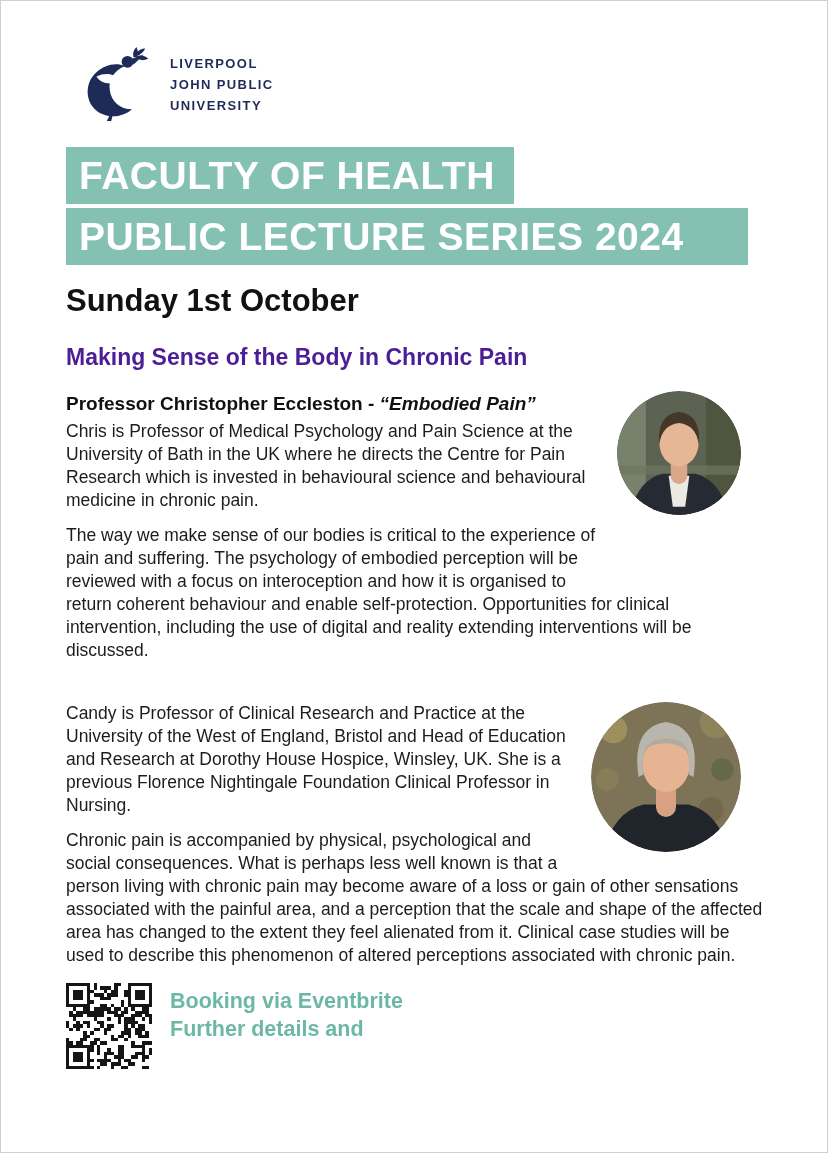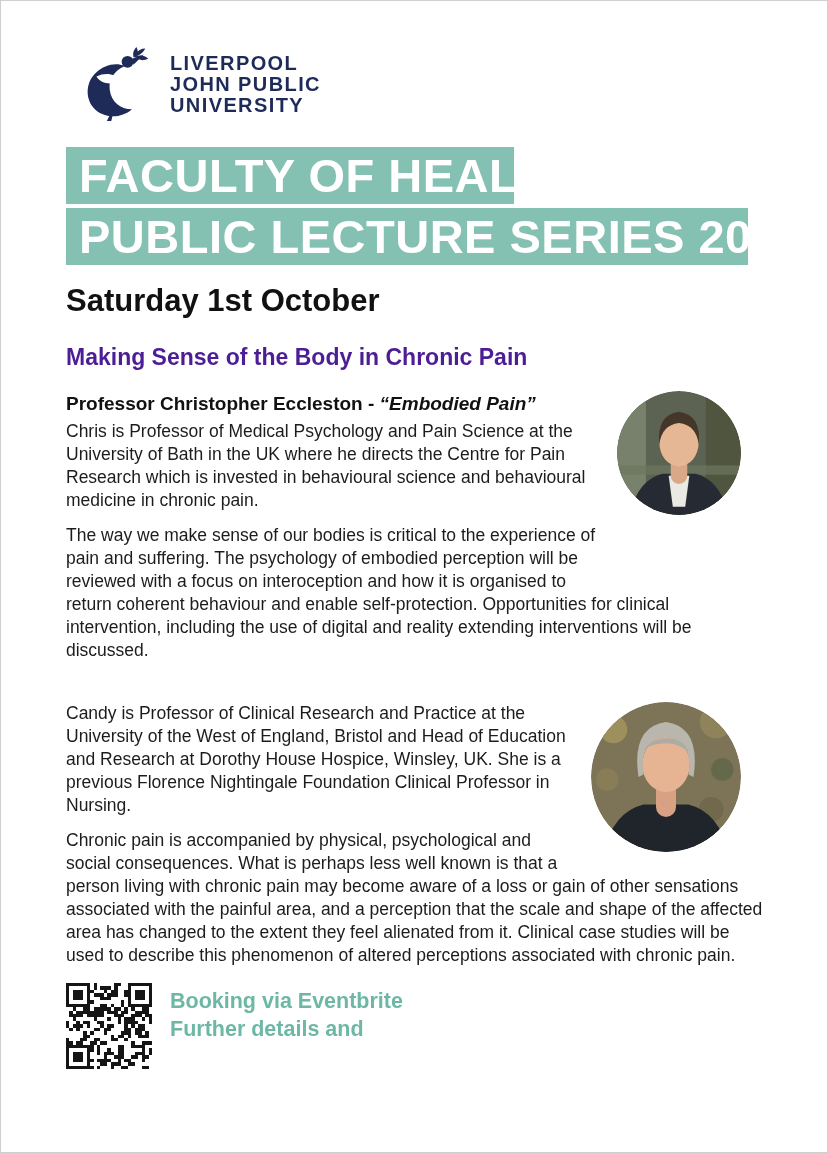--- a/index.html
+++ b/index.html
@@ -10,25 +10,25 @@
     border:1px solid #cfcfcf;
     background:#ffffff;
     font-family:"Liberation Sans",sans-serif;
     color:#1c1c1c;
     padding:46px 62px 0 65px;
     overflow:hidden;
   }
   
   .logo-row{display:flex;align-items:center;gap:12px;margin-bottom:26px;height:74px;}
   .bird svg{width:92px;height:74px;display:block;}
-  .uni-name{color:var(--navy,#1e2b58);font-weight:bold;font-size:20px;letter-spacing:1.4px;line-height:21px;}
+  .uni-name{color:var(--navy,#1e2b58);font-weight:bold;font-size:13px;letter-spacing:1.4px;line-height:21px;}
   
   .banner{
     background:var(--teal,#85c1b2);
-    color:#ffffff;font-weight:bold;font-size:47px;letter-spacing:.5px;
+    color:#ffffff;font-weight:bold;font-size:39px;letter-spacing:.5px;
     height:57px;line-height:58px;padding:0 13px;box-sizing:border-box;
     margin-bottom:4px;white-space:nowrap;
   }
   .banner-1{width:448px;}
   .banner-2{width:682px;}
   
   .event-date{font-size:31px;font-weight:bold;color:#111;margin:18px 0 0 0;line-height:36px;}
   .event-title{font-size:23px;font-weight:bold;color:#4c1d95;margin:24px 0 0 0;line-height:28px;}
   
   .speaker{display:flow-root;font-size:17.5px;line-height:23px;}
@@ -75,21 +75,21 @@
     </div>
   </header>
 
   <div class="banner banner-1">
     <span>FACULTY OF HEALTH</span>
   </div>
   <div class="banner banner-2">
     <span>PUBLIC LECTURE SERIES 2024</span>
   </div>
 
-  <h1 class="event-date">Saturday 1st October</h1>
+  <h1 class="event-date">Sunday 1st October</h1>
   <h2 class="event-title">Making Sense of the Body in Chronic Pain</h2>
 
   <section class="speaker speaker-1">
     <div class="photo photo-1">
       <svg viewBox="0 0 120 120" aria-hidden="true">
         <defs>
             <clipPath id="pc1">
               <circle cx="60" cy="60" r="60"></circle>
             </clipPath>
           </defs>

